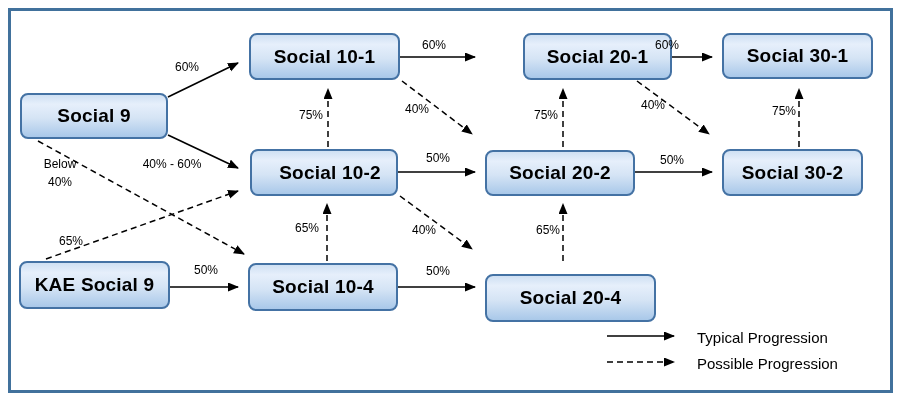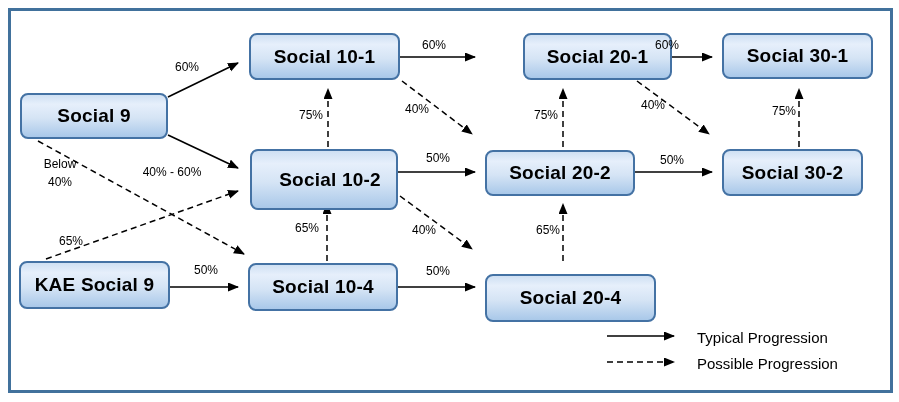--- a/index.html
+++ b/index.html
@@ -110,30 +110,30 @@
     <line class="edge-dashed" x1="637" y1="81" x2="709" y2="134" marker-end="url(#ah)"></line>
     <line class="edge-dashed" x1="799" y1="147" x2="799" y2="89" marker-end="url(#ah)"></line>
 
     <line class="edge-solid" x1="607" y1="336" x2="674" y2="336" marker-end="url(#ah)"></line>
     <line class="edge-dashed" x1="607" y1="362" x2="674" y2="362" marker-end="url(#ah)"></line>
   </svg>
 
   <div class="node" style="left:20px;  top:93px;  width:148px; height:46px;">Social 9</div>
   <div class="node" style="left:19px;  top:261px; width:151px; height:48px;">KAE Social 9</div>
   <div class="node" style="left:249px; top:33px;  width:151px; height:47px;">Social 10-1</div>
-  <div class="node" style="left:250px; top:149px; width:148px; height:61px;padding-left:12px;">Social 10-2</div>
+  <div class="node" style="left:250px; top:149px; width:148px; height:47px;padding-left:12px;">Social 10-2</div>
   <div class="node" style="left:248px; top:263px; width:150px; height:48px;">Social 10-4</div>
   <div class="node" style="left:485px; top:33px;  width:149px; height:47px;margin-left:38px;">Social 20-1</div>
   <div class="node" style="left:485px; top:150px; width:150px; height:46px;">Social 20-2</div>
   <div class="node" style="left:485px; top:274px; width:171px; height:48px;">Social 20-4</div>
   <div class="node" style="left:722px; top:33px;  width:151px; height:46px;">Social 30-1</div>
   <div class="node" style="left:722px; top:149px; width:141px; height:47px;">Social 30-2</div>
 
   <div class="edge-label" style="left:187px; top:67px;">60%</div>
-  <div class="edge-label" style="left:172px; top:164px;margin-top:8px;">40% - 60%</div>
+  <div class="edge-label" style="left:172px; top:164px;">40% - 60%</div>
   <div class="edge-label two-line" style="left:60px; top:173px;">
     <span>Below</span><br>
     <span>40%</span>
   </div>
   <div class="edge-label" style="left:71px;  top:241px;">65%</div>
   <div class="edge-label" style="left:206px; top:270px;">50%</div>
   <div class="edge-label" style="left:311px; top:115px;">75%</div>
   <div class="edge-label" style="left:307px; top:228px;">65%</div>
   <div class="edge-label" style="left:434px; top:45px;">60%</div>
   <div class="edge-label" style="left:417px; top:109px;">40%</div>

